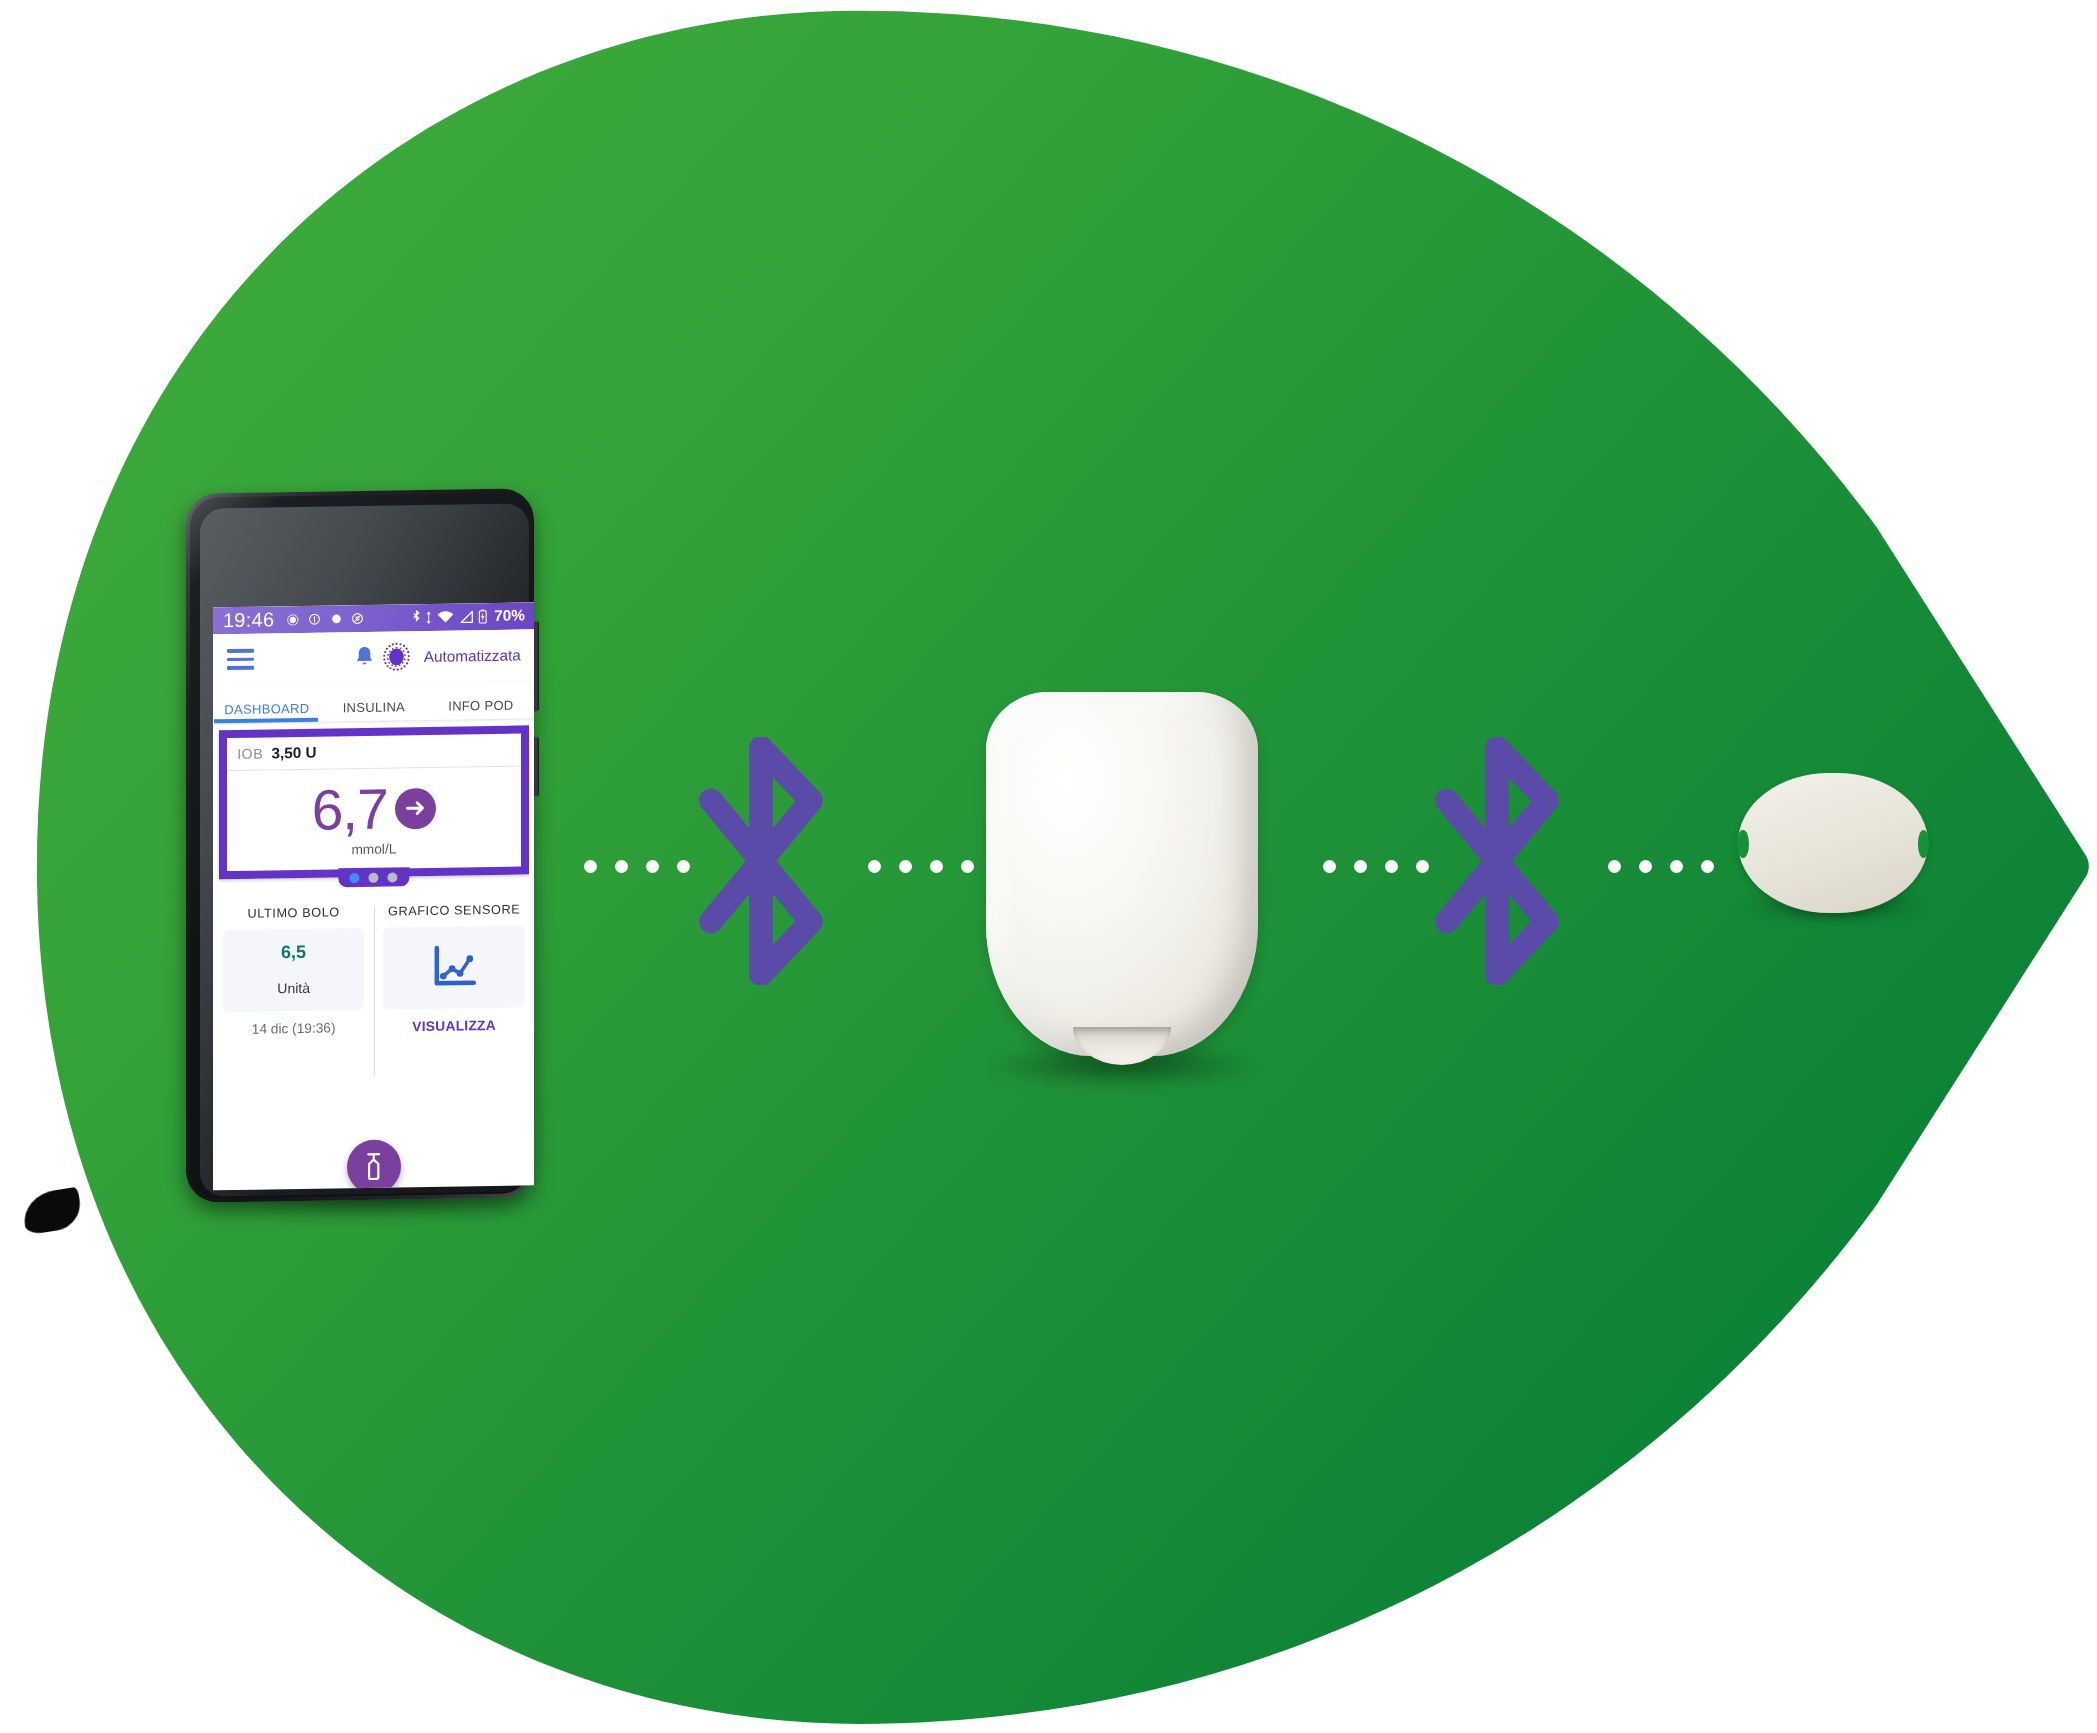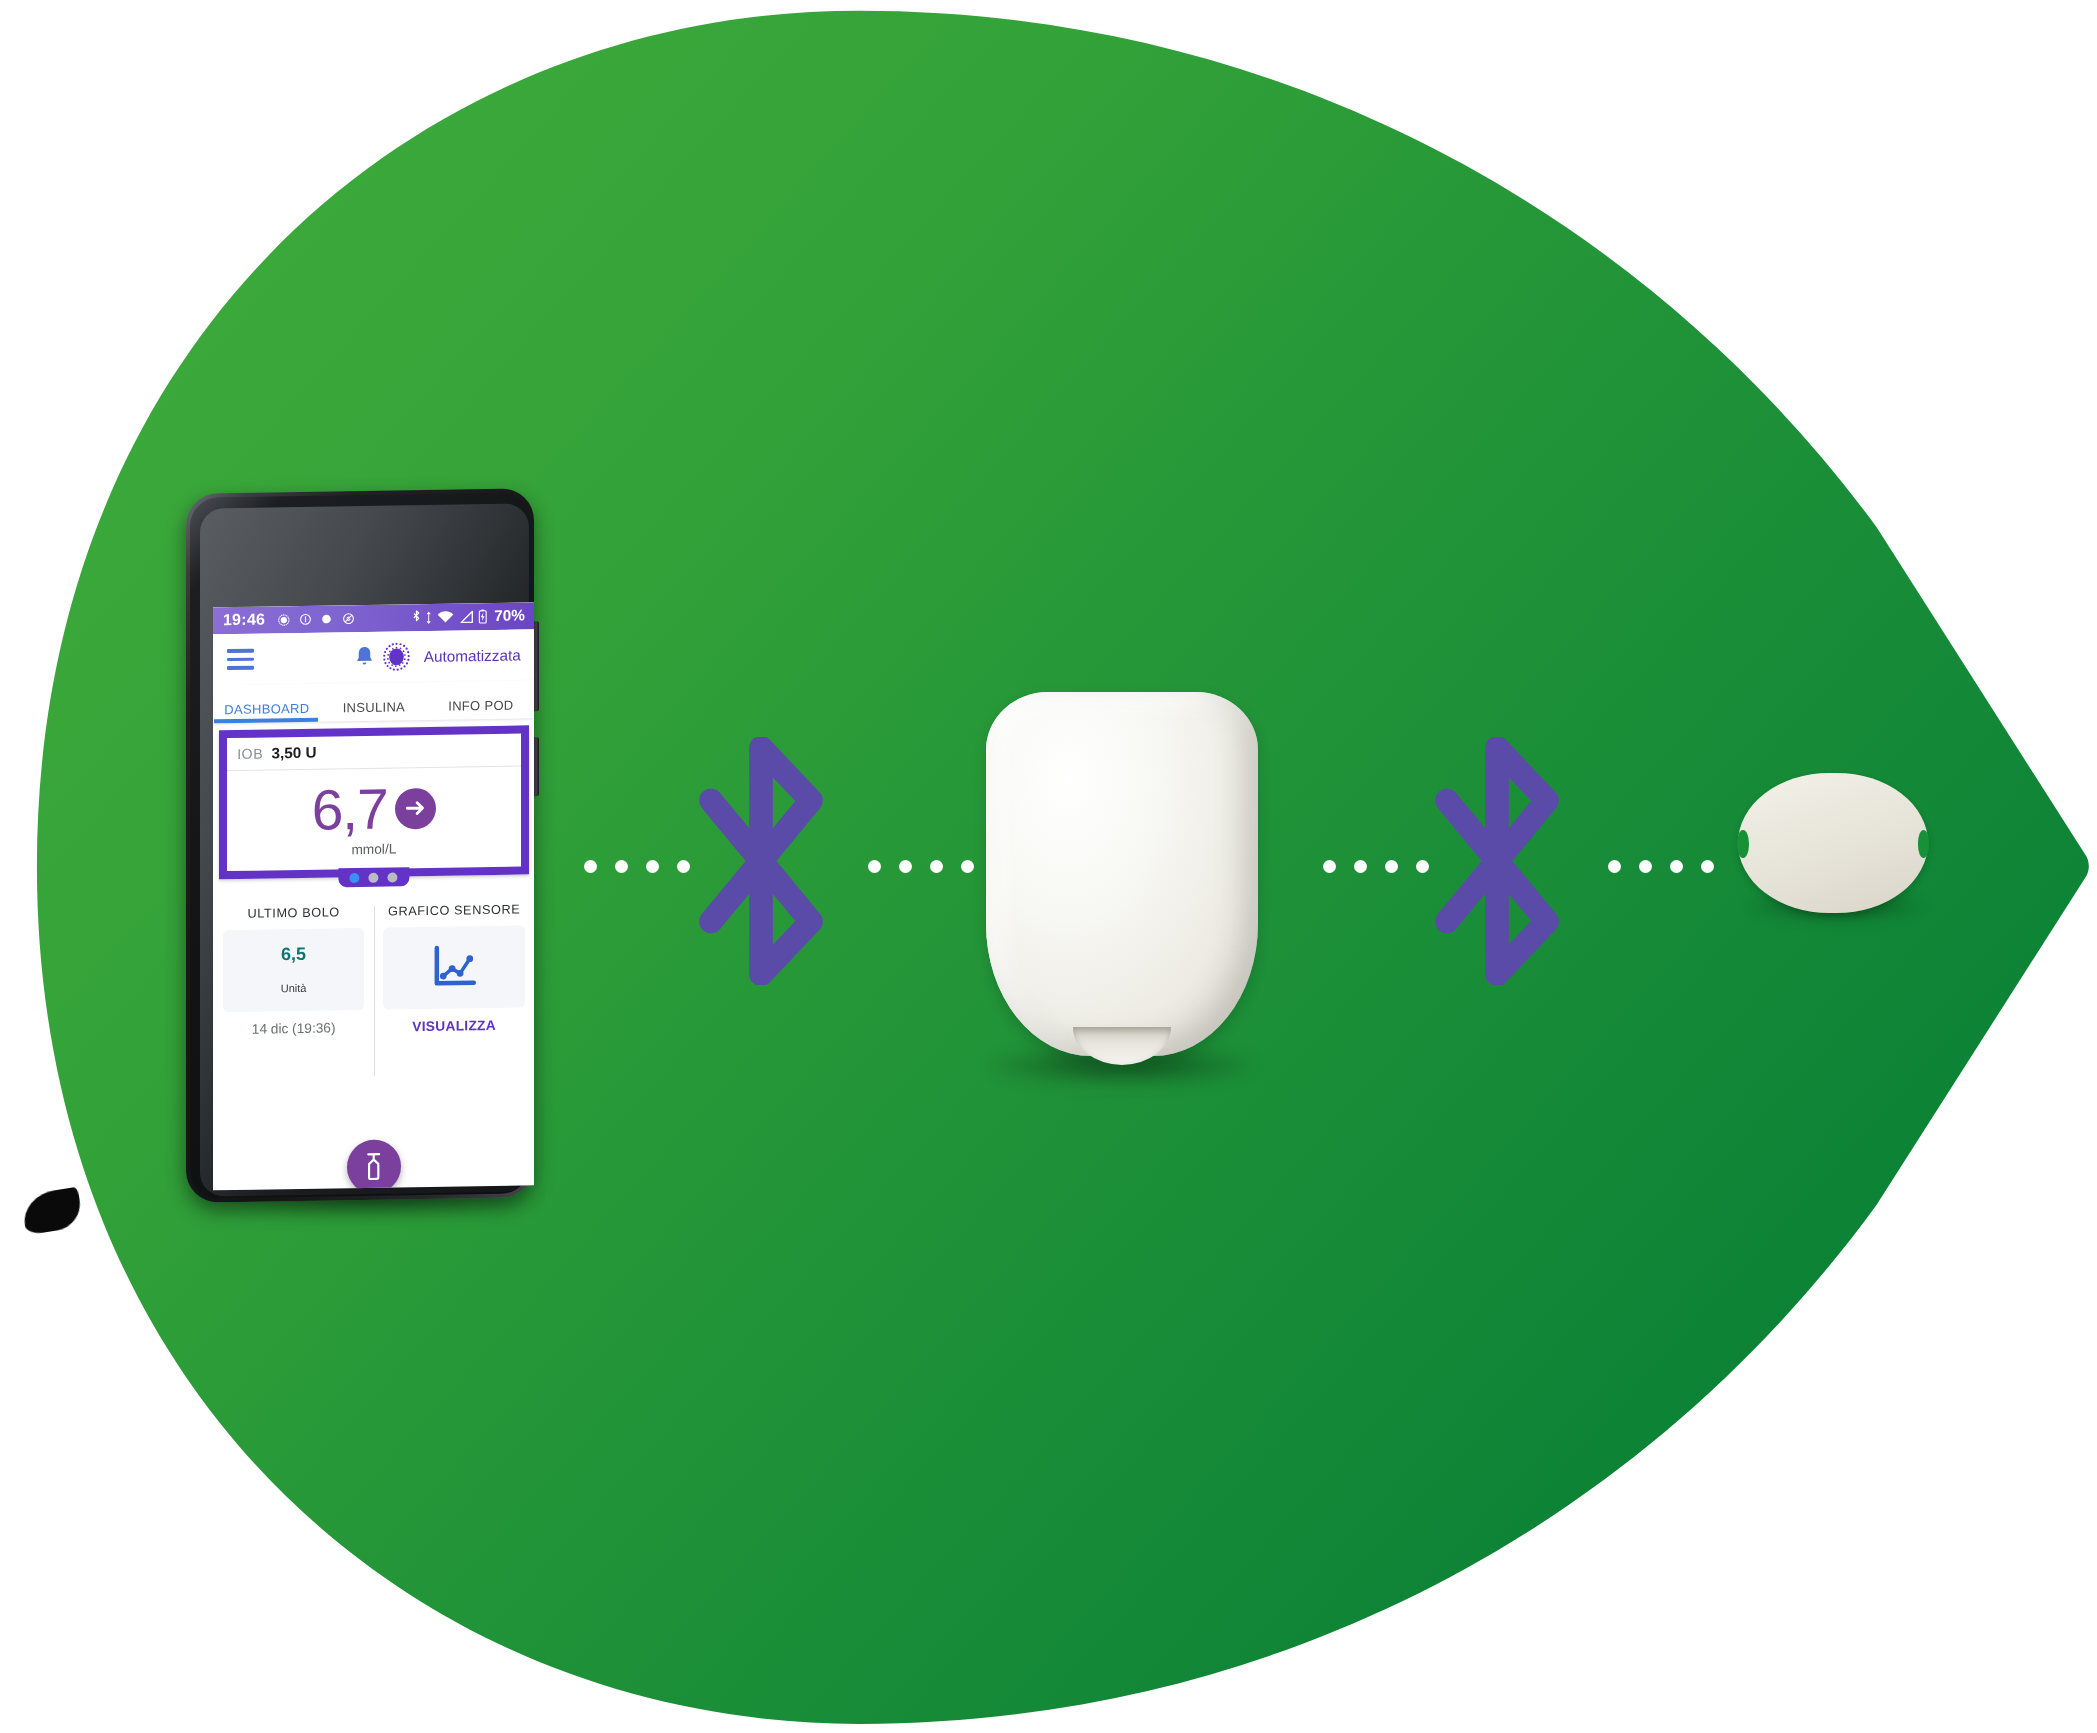--- a/index.html
+++ b/index.html
@@ -36,21 +36,21 @@
   
   .side-btn{position:absolute;right:-4.7px;background:linear-gradient(90deg,#1a1c1e,#3d4044 60%,#17181a);
             border-radius:2.1px;width:6.9px;}
   #btn-volume{top:133px;height:90px;}
   #btn-power{top:249px;height:59px;}
 
   
   #status-bar{height:27.4px;background:linear-gradient(100deg,#8b6fd4 0%,#7f63cf 40%,#6b45c4 100%);
               display:flex;align-items:center;padding:0 9.5px;box-sizing:border-box;
               color:#fff;}
-  #status-time{font-size:16px;font-weight:bold;letter-spacing:0.3px;}
+  #status-time{font-size:20px;font-weight:normal;letter-spacing:0.3px;}
   .sb-icons-left{display:flex;align-items:center;gap:8.4px;margin-left:11.6px;}
   .sb-icons-right{display:flex;align-items:center;gap:4.7px;margin-left:auto;}
   #status-battery-text{font-size:15.3px;font-weight:bold;margin-left:1.6px;}
 
   
   #app-bar{height:51px;background:#fff;display:flex;align-items:center;
            padding:0 13.7px;box-sizing:border-box;}
   #hamburger{width:27.4px;height:21px;display:flex;flex-direction:column;justify-content:space-between;}
   #hamburger i{display:block;height:3.7px;background:#4f73d6;border-radius:1.1px;}
   #mode-label{font-size:15.3px;color:#5e33b8;font-weight:500;margin-left:6.3px;white-space:nowrap;}
@@ -83,21 +83,21 @@
   .dot.active{background:#3d8ef5;}
 
   
   #bottom-panels{display:flex;margin-top:27.4px;position:relative;}
   #divider{position:absolute;left:50%;top:1.1px;width:1.6px;height:170px;background:#d8dce3;}
   .panel{flex:1;text-align:center;padding:0 9.5px;box-sizing:border-box;}
   .panel-title{font-size:12.7px;color:#2d2f33;letter-spacing:0.6px;margin-bottom:9px;}
   .panel-box{background:#f4f6fa;border-radius:5.3px;height:82px;
              display:flex;flex-direction:column;align-items:center;justify-content:center;}
   #bolus-amount{font-size:18px;font-weight:bold;color:#0f766e;line-height:1;}
-  #bolus-unit{font-size:11px;color:#35373b;margin-top:19px;}
+  #bolus-unit{font-size:14px;color:#35373b;margin-top:19px;}
   .panel-footer{margin-top:10.5px;font-size:13.7px;color:#6b6e73;}
   #chart-link{margin-top:10.5px;font-size:13.7px;color:#6233c6;font-weight:bold;letter-spacing:0.3px;}
 
   
   #fab{position:absolute;left:50%;transform:translateX(-50%);top:535px;
        width:54px;height:54px;border-radius:50%;background:#7b3f9d;
        box-shadow:0 3.2px 7.4px rgba(0,0,0,.3);
        display:flex;align-items:center;justify-content:center;z-index:4;}
 
   

